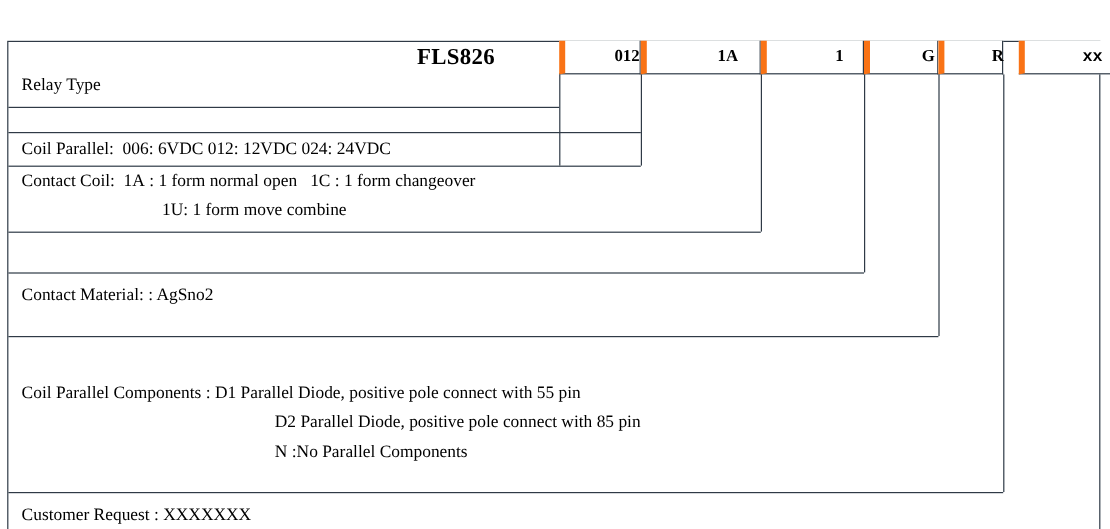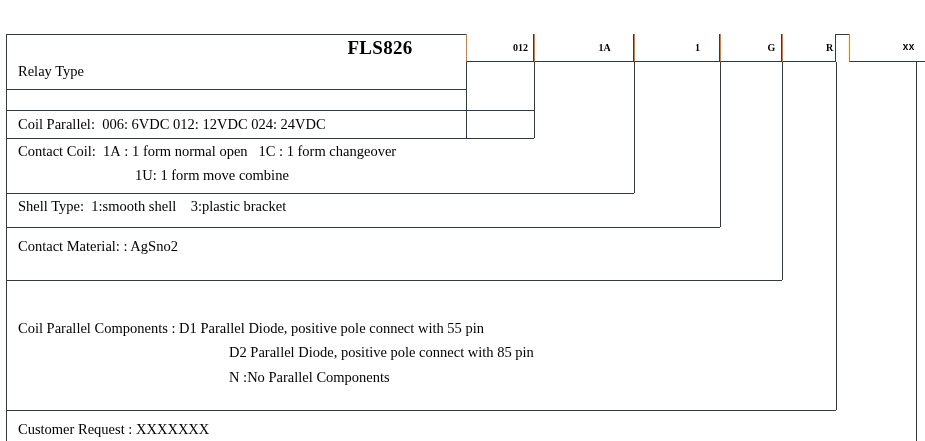--- a/index.html
+++ b/index.html
@@ -43,22 +43,22 @@
   
   .code-cell {
     position: absolute;
     top: 2px;
     height: 28px;
     box-sizing: border-box;
     display: flex;
     align-items: center;
     justify-content: center;
     font-weight: bold;
-    font-size: 10px;
-    border-left: 1px solid #f97316;
+    font-size: 14px;
+    border-left: 5px solid #f97316;
     border-right: 1px solid #2f3a46;
     border-bottom: 1px solid #2f3a46;
     background: #ffffff;
     padding-left: 41px;
   }
   .model-title {
     position: absolute;
     left: 300px;
     top: 2px;
     width: 160px;
@@ -121,23 +121,20 @@
     <b>Coil Parallel</b><b>:</b>&nbsp;&nbsp;<span>006:  6VDC  012:  12VDC  024:  24VDC</span>
   </div>
 
   <div class="row-label" style="left:18px; top:111px;">
     <b>Contact Coil</b><b>:</b>&nbsp;&nbsp;<b>1A</b>&nbsp;<span>: 1 form normal open</span>&nbsp;&nbsp;&nbsp;<b>1C</b>&nbsp;<span>: 1 form changeover</span>
   </div>
   <div class="row-label" style="left:135px; top:135px;">
     <b>1U:</b>&nbsp;<span>1 form move combine</span>
   </div>
 
-  <div class="row-label" style="left:18px; top:166px;">
-    <b>Shell Type</b><b>:</b>&nbsp;&nbsp;<b>1:</b><span>smooth shell</span>&nbsp;&nbsp;&nbsp;&nbsp;<b>3:</b><span>plastic bracket</span>
-  </div>
 
   <div class="row-label" style="left:18px; top:206px;">
     <b>Contact Material</b><span>: : AgSno2</span>
   </div>
 
   <div class="row-label" style="left:18px; top:288px;">
     <b>Coil Parallel Components</b>&nbsp;<b>:</b>&nbsp;<b>D1</b>&nbsp;<span>Parallel Diode, positive pole connect with 55 pin</span>
   </div>
   <div class="row-label" style="left:229px; top:312px;">
     <b>D2</b>&nbsp;<span>Parallel Diode, positive pole connect with 85 pin</span>

